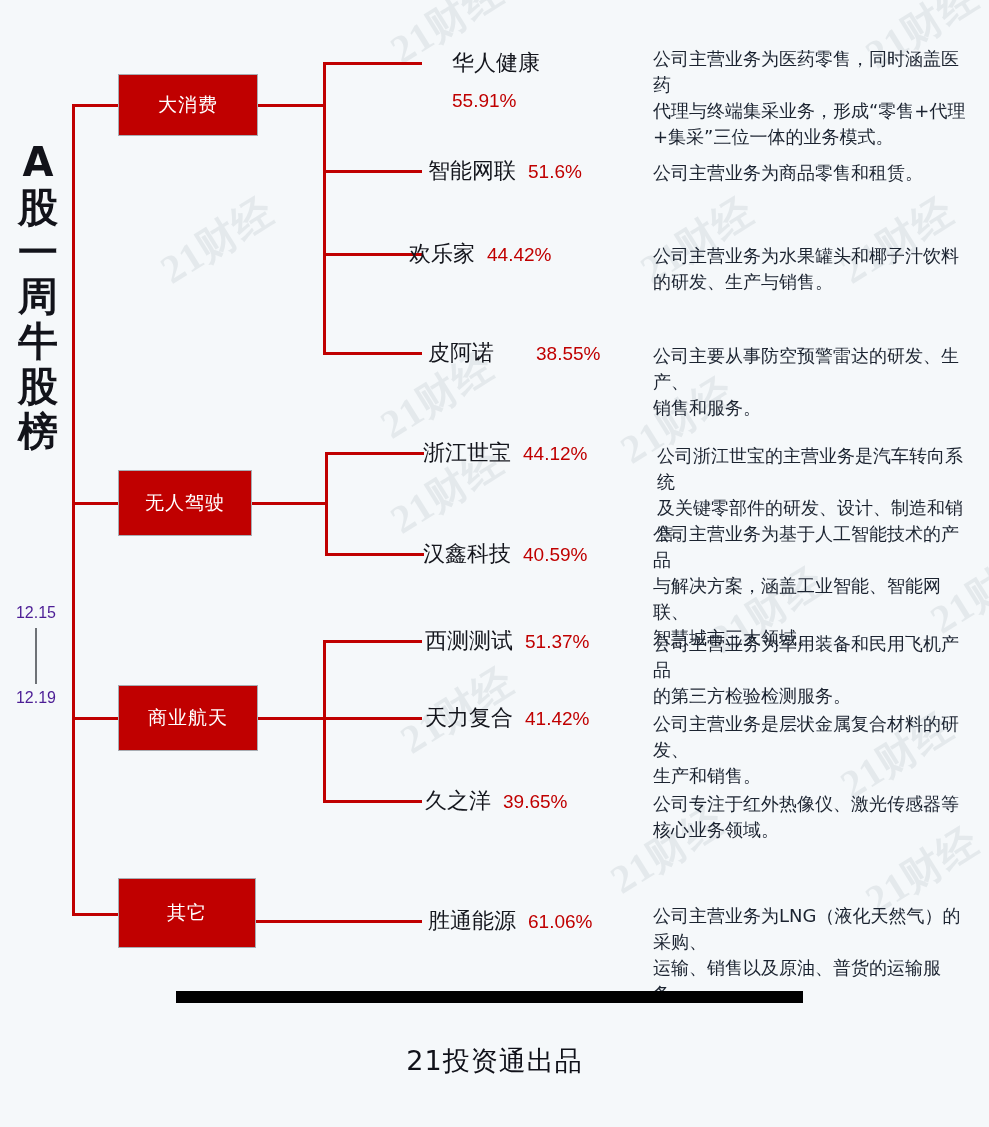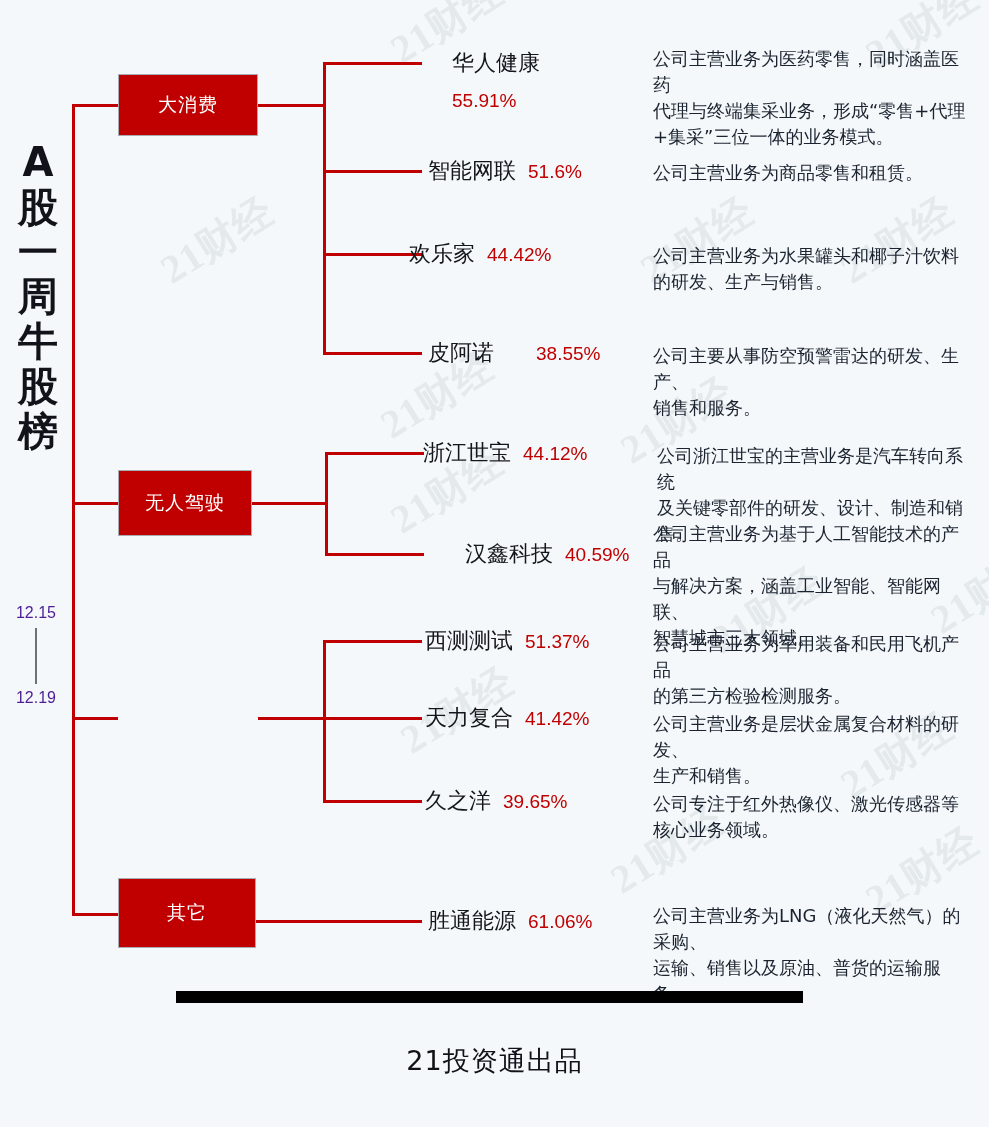--- a/index.html
+++ b/index.html
@@ -176,20 +176,21 @@
 
   <div class="ln vline" style="left:72px; top:105px; height:810px;"></div>
 
   <div class="ln hline" style="left:72px; top:104px; width:46px;"></div>
   <div class="ln hline" style="left:72px; top:502px; width:46px;"></div>
   <div class="ln hline" style="left:72px; top:717px; width:46px;"></div>
   <div class="ln hline" style="left:72px; top:913px; width:46px;"></div>
 
   <div class="cat" style="left:118px; top:74px; width:140px; height:62px;">大消费</div>
   <div class="cat" style="left:118px; top:470px; width:134px; height:66px;">无人驾驶</div>
+  <div class="cat" style="left:118px; top:685px; width:140px; height:66px;">商业航天</div>
   <div class="cat" style="left:118px; top:878px; width:138px; height:70px;">其它</div>
 
   <div class="ln hline" style="left:258px; top:104px; width:68px;"></div>
   <div class="ln vline" style="left:323px; top:62px; height:292px;"></div>
   <div class="ln hline" style="left:323px; top:62px; width:99px;"></div>
   <div class="ln hline" style="left:323px; top:170px; width:99px;"></div>
   <div class="ln hline" style="left:323px; top:253px; width:99px;"></div>
   <div class="ln hline" style="left:323px; top:352px; width:99px;"></div>
 
   <div class="leaf" style="left:452px; top:48px;flex-direction:column;">
@@ -220,21 +221,21 @@
 
   <div class="ln hline" style="left:252px; top:502px; width:76px;"></div>
   <div class="ln vline" style="left:325px; top:452px; height:104px;"></div>
   <div class="ln hline" style="left:325px; top:452px; width:99px;"></div>
   <div class="ln hline" style="left:325px; top:553px; width:99px;"></div>
 
   <div class="leaf" style="left:423px; top:438px;">
     <span>浙江世宝</span>
     <span class="pct">44.12%</span>
   </div>
-  <div class="leaf" style="left:423px; top:539px;margin-left:42px;">
+  <div class="leaf" style="left:423px; top:539px;">
     <span>汉鑫科技</span>
     <span class="pct">40.59%</span>
   </div>
 
   <div class="desc" style="left:657px; top:443px;">公司浙江世宝的主营业务是汽车转向系统
 及关键零部件的研发、设计、制造和销售。</div>
   <div class="desc" style="left:653px; top:521px;">公司主营业务为基于人工智能技术的产品
 与解决方案，涵盖工业智能、智能网联、
 智慧城市三大领域。</div>
 

